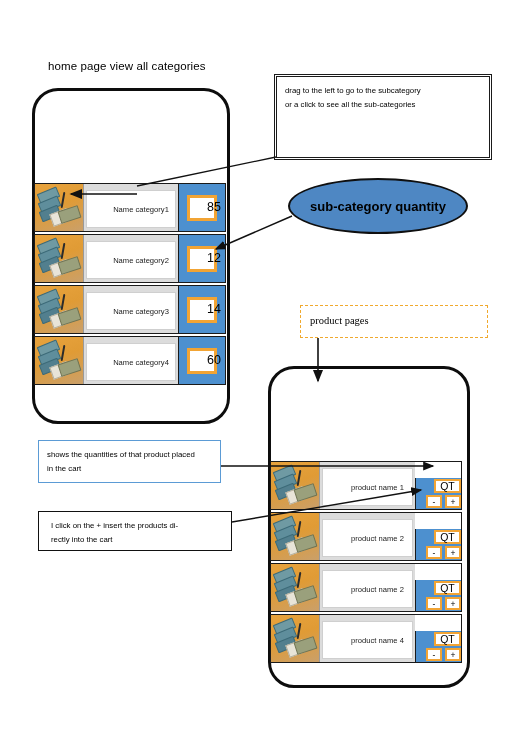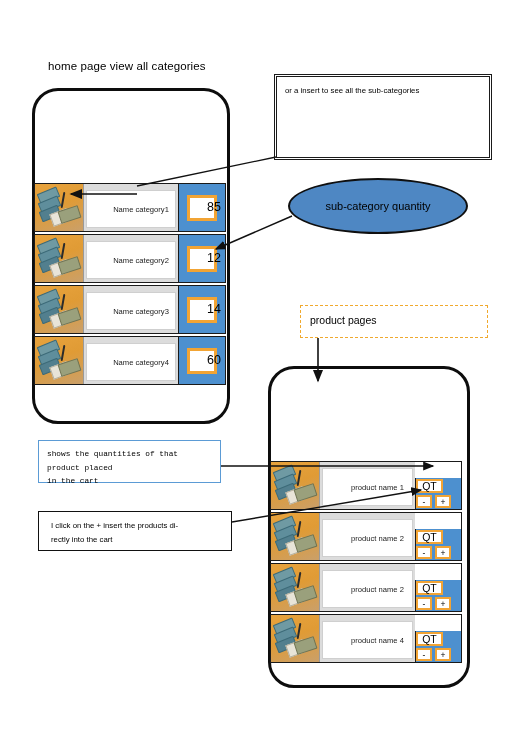--- a/index.html
+++ b/index.html
@@ -156,21 +156,21 @@
     line-height: 1;
   }
 
   
   .qt-cell {
     flex: 0 0 46px;
     background: #4d90cf;
     border-left: 1.6px solid #1a1a1a;
     display: flex;
     flex-direction: column;
-    align-items: flex-start;
+    align-items: flex-end;
     justify-content: center;
     gap: 2px;
     padding: 2px 0;
     box-sizing: border-box;
     margin-top: 16px;
   }
   .qt-label {
     width: 27px;
     height: 17px;
     background: #ffffff;
@@ -213,46 +213,48 @@
     outline: 1.6px solid #1a1a1a;
     outline-offset: 1.6px;
   }
   .callout.blue   { border: 1.6px solid #5b9bd5; }
   .callout.black  { border: 1.6px solid #111111; padding-left: 12px; }
   .callout.dashed {
     border: 1.4px dashed #f0a92e;
     font-size: 10.5px;
     line-height: 1.3;
     padding: 8px 9px;
+    font-family: Liberation Serif, serif;
   }
 
   .callout-top    { left: 276px; top: 76px;  width: 214px; height: 82px; }
-  .callout-cart   { left: 38px;  top: 440px; width: 183px; height: 43px; font-family: Liberation Mono, monospace; }
+  .callout-cart   { left: 38px;  top: 440px; width: 183px; height: 43px; }
   .callout-plus   { left: 38px;  top: 511px; width: 194px; height: 40px; }
   .callout-pages  { left: 300px; top: 305px; width: 188px; height: 33px; }
 
   
   .ellipse {
     position: absolute;
     left: 288px;
     top: 178px;
     width: 180px;
     height: 56px;
     border-radius: 50%;
     background: #4e87c3;
     border: 2px solid #0f0f0f;
     display: flex;
     align-items: center;
     justify-content: center;
     box-sizing: border-box;
   }
   .ellipse span {
-    font-size: 11px;
+    font-size: 13px;
     color: #000;
     white-space: nowrap;
+    font-weight: bold;
   }
 
   
   svg.connectors {
     position: absolute;
     left: 0; top: 0;
     width: 530px;
     height: 750px;
     pointer-events: none;
   }
@@ -466,21 +468,22 @@
     <line x1="292" y1="216" x2="216" y2="249" stroke="#111" stroke-width="1.4" marker-end="url(#ah)"></line>
 
     <line x1="318" y1="338" x2="318" y2="381" stroke="#111" stroke-width="1.6" marker-end="url(#ah)"></line>
 
     <line x1="221" y1="466" x2="433" y2="466" stroke="#111" stroke-width="1.4" marker-end="url(#ah)"></line>
 
     <line x1="232" y1="522" x2="421" y2="490" stroke="#111" stroke-width="1.4" marker-end="url(#ah)"></line>
   </svg>
 
   <div class="callout double callout-top">
-    <div>or a insert to see all the sub-categories</div>
+    <div>drag to the left to go to the subcategory</div>
+    <div>or a click to see all the sub-categories</div>
   </div>
 
   <div class="ellipse">
     <span>sub-category quantity</span>
   </div>
 
   <div class="callout dashed callout-pages">
     <span>product pages</span>
   </div>
 

